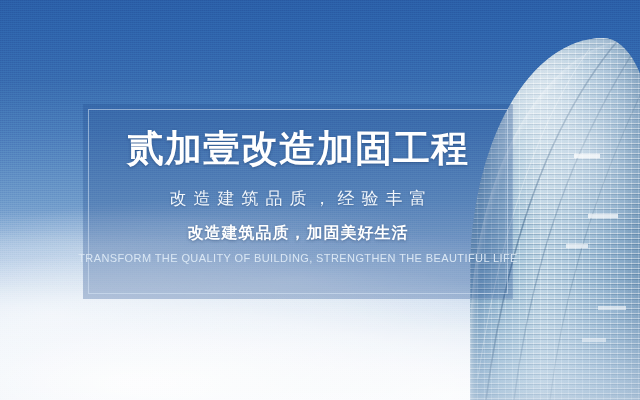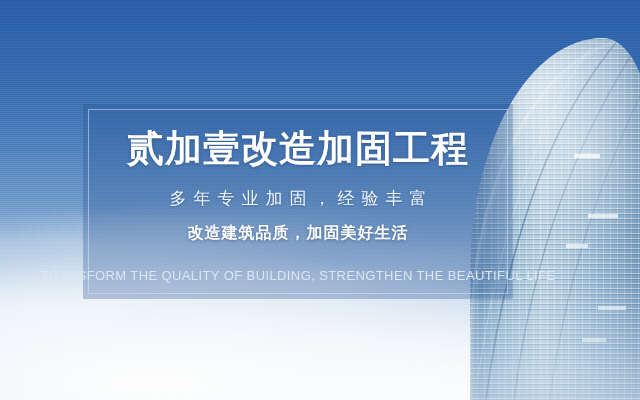--- a/index.html
+++ b/index.html
@@ -199,23 +199,23 @@
     margin-top: 18px;
     color: #ffffff;
     font-size: 16px;
     font-weight: bold;
     letter-spacing: 1px;
     line-height: 1;
     text-shadow: 0 1px 3px rgba(20,50,95,0.45);
     white-space: nowrap;
   }
   .title-en {
-    margin-top: 28px;
+    margin-top: 12px;
     color: #dae7f4;
-    font-size: 13px;
+    font-size: 11px;
     font-weight: normal;
     letter-spacing: 0.4px;
     line-height: 1;
     white-space: nowrap;
   }
 </style>
 </head>
 <body>
 
 <div id="banner">
@@ -245,19 +245,19 @@
       <div class="tower-gloss"></div>
       <div class="tower-edge"></div>
       <div class="tower-lowfog"></div>
     </div>
   </div>
 
   <div class="panel">
     <div class="panel-inner-border"></div>
     <div class="panel-content">
       <div class="title-main">贰加壹改造加固工程</div>
-      <div class="title-sub">多年专业加固，经验丰富</div>
+      <div class="title-sub">改造建筑品质，经验丰富</div>
       <div class="title-slogan">改造建筑品质，加固美好生活</div>
       <div class="title-en">TRANSFORM THE QUALITY OF BUILDING, STRENGTHEN THE BEAUTIFUL LIFE</div>
     </div>
   </div>
 
 </div>
 
 </body></html>

